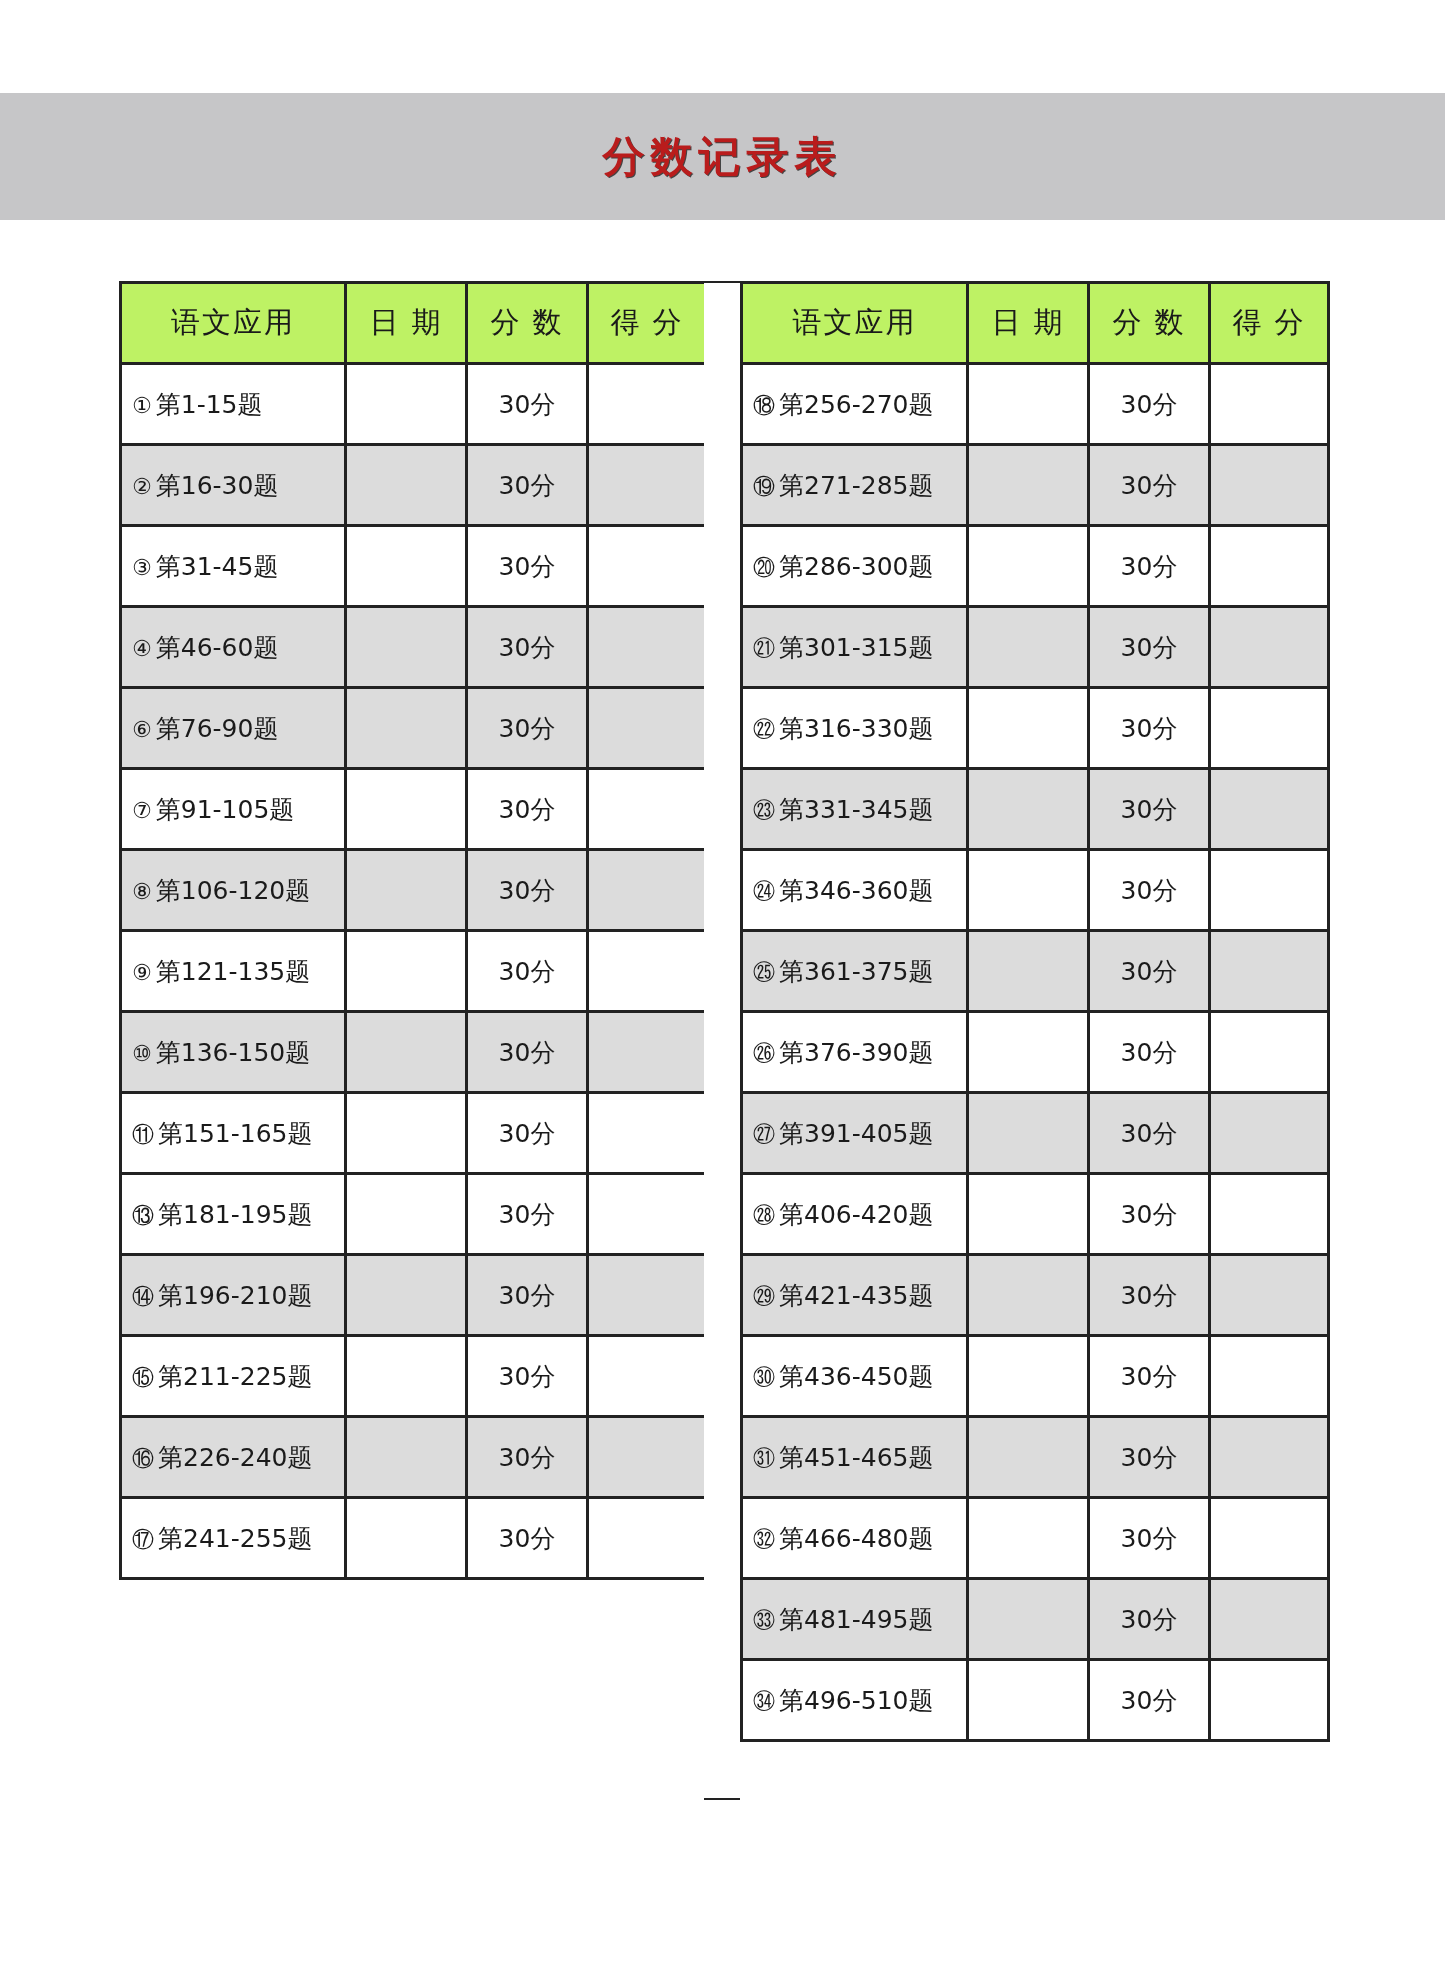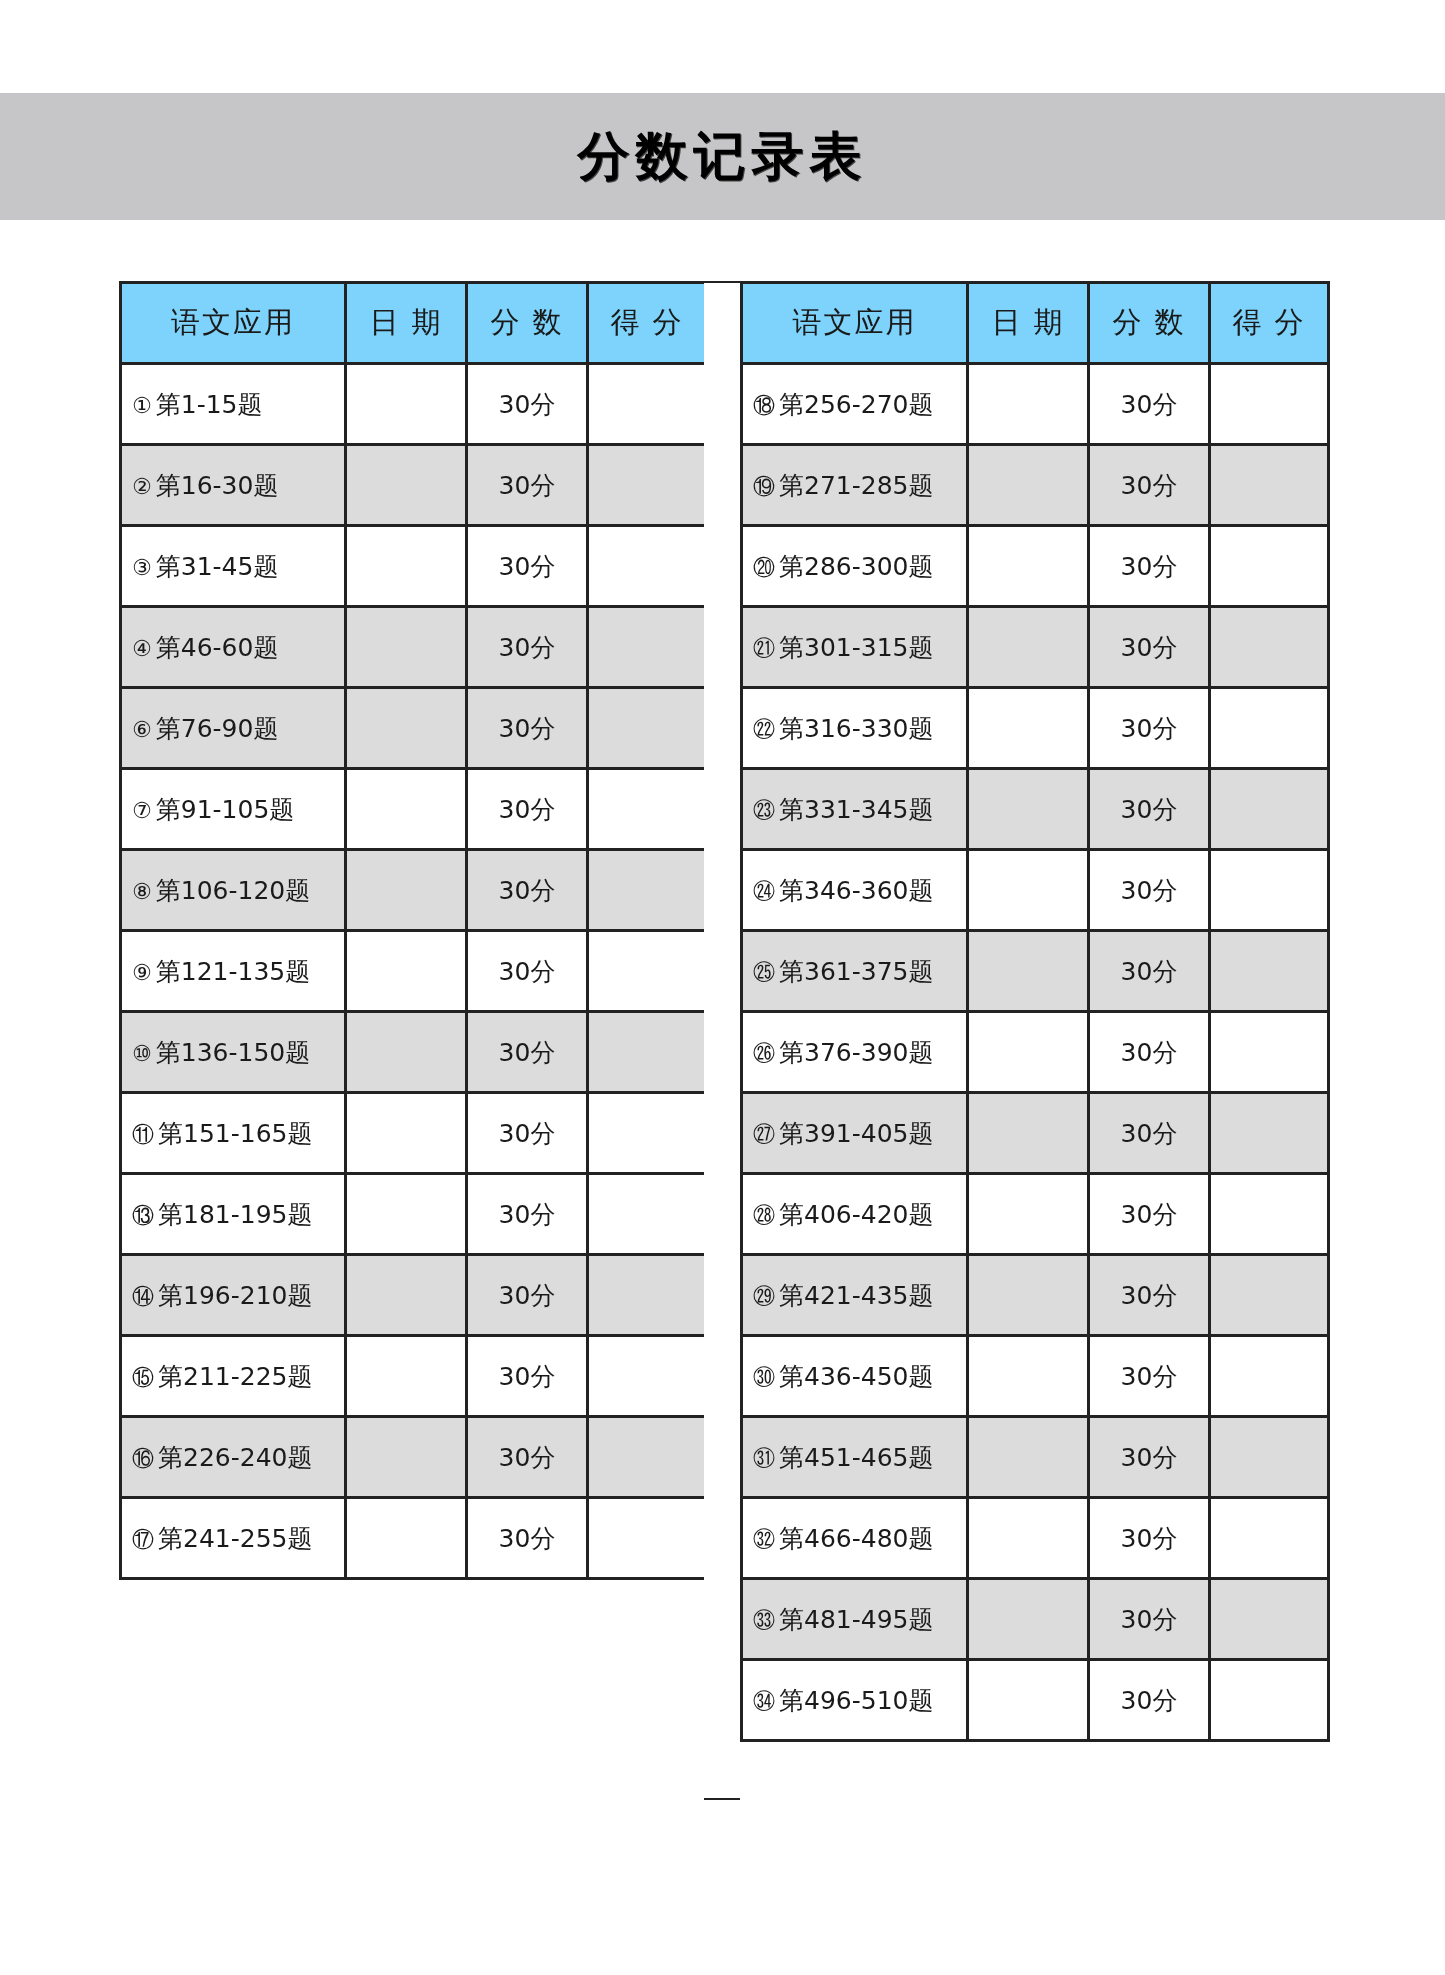--- a/index.html
+++ b/index.html
@@ -1,26 +1,26 @@
 <!DOCTYPE html>
 <html><head>
 <meta charset="utf-8">
 <style>
   html, body { margin:0; padding:0; background:#ffffff; }
   body { width:1445px; height:1975px; position:relative; overflow:hidden;
          font-family:"DejaVu Sans", "Liberation Sans", sans-serif; color:#1a1a1a; }
   .banner { position:absolute; left:0; top:93px; width:1445px; height:127px; background:#c6c6c8;
             display:flex; align-items:center; justify-content:center; }
-  .banner h1 { margin:8px; font-size:52px; font-weight:bold; letter-spacing:6px; color:#000000;
+  .banner h1 { margin:8px; font-size:42px; font-weight:bold; letter-spacing:6px; color:#b91c1c;
                font-family:"DejaVu Serif", serif; text-shadow:1px 1px 0 #444; }
   .tbl { position:absolute; top:281px; border-collapse:collapse; table-layout:fixed; }
   .tbl.left { left:119px; }
   .tbl.right { left:740px; }
   .tbl td, .tbl th { border:3px solid #222; height:78px; padding:0; font-weight:normal; }
-  .tbl th { background:#7dd3fc; font-size:29px; letter-spacing:2px; text-align:center; }
+  .tbl th { background:#bef264; font-size:29px; letter-spacing:2px; text-align:center; }
   .tbl td { font-size:25px; }
   .tbl tr.shaded td { background:#dcdcdc; }
   .c-item { width:212px; text-align:left; padding-left:10px !important; white-space:nowrap; }
   .c-date { width:118px; }
   .c-full { width:118px; text-align:center; }
   .c-got { width:116px; }
   .tbl.right .c-item { width:213px; }
   .gap { position:absolute; left:704px; top:281px; width:36px; height:1519px;
          border-top:2px solid #222; border-bottom:2px solid #222; box-sizing:border-box; background:#fff; }
   .num { font-size:22px; margin-right:4px; }

